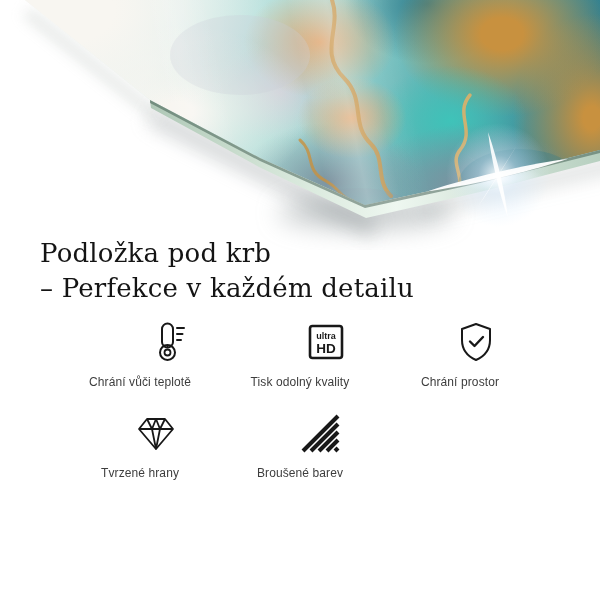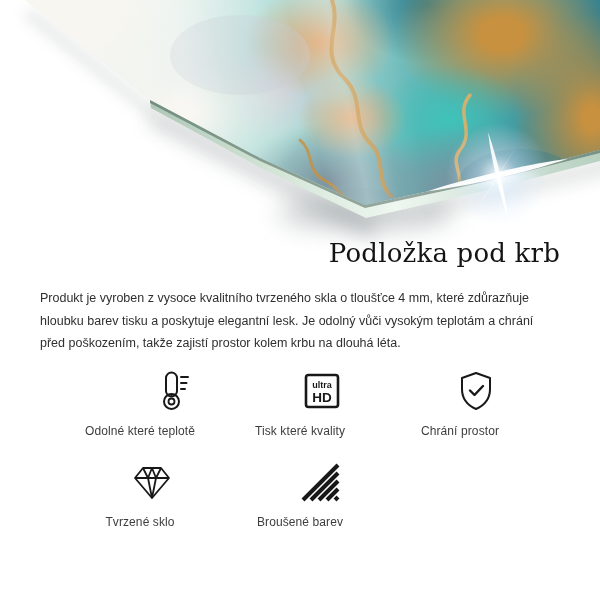--- a/index.html
+++ b/index.html
@@ -54,21 +54,21 @@
   .edge-hairline { position:absolute; inset:0;
     clip-path:polygon(150px 100px,260px 158px,365px 205px,480px 180px,600px 150px,
                       600px 153px,480px 183px,365px 208px,260px 161px,150px 103px);
     background:rgba(42,72,60,.45);
   }
   .sparkle { position:absolute; left:423px; top:115px; width:150px; height:120px; }
 
   
   .content { padding:0 40px; margin-top:-14px; position:relative; }
   h1 { font-family:"DejaVu Serif","Liberation Serif",serif; font-weight:500;
-       font-size:26px; line-height:35px; color:#141414; letter-spacing:.2px;text-align:right; }
+       font-size:26px; line-height:35px; color:#141414; letter-spacing:.2px; }
   h1 span { display:block; }
   .desc { margin-top:16px; max-width:545px; font-size:12.5px; line-height:1.8; color:#2f2f2f; }
 
   
   .features { margin:14px 20px 0; display:grid; grid-template-columns:1fr 1fr 1fr;
               row-gap:22px; justify-items:center; }
   .feature { display:flex; flex-direction:column; align-items:flex-end; }
   .ficon { display:block; width:46px; height:44px; color:var(--ink); }
   .ficon svg { width:46px; height:44px; display:block; }
   .flabel { margin-top:11px; font-size:12px; color:#3d3d3d; letter-spacing:.1px; white-space:nowrap; }
@@ -111,63 +111,63 @@
       <path d="M75 16 C72 42 72 78 75 104 C78 78 78 42 75 16 Z" opacity=".9"></path>
       <path d="M47 32 C60 46 90 74 103 88 C88 72 60 46 47 32 Z" opacity=".7"></path>
       <path d="M103 32 C90 46 62 74 47 88 C62 72 90 46 103 32 Z" opacity=".7"></path>
     </g>
   </svg>
 </div>
 
 <section class="content">
   <h1>
     <span>Podložka pod krb</span>
+    <span>– Perfekce v každém detailu</span>
   </h1>
-  <p class="desc">Produkt je vyroben z vysoce kvalitního tvrzeného skla o tloušťce 4 mm, které zdůrazňuje hloubku barev tisku a poskytuje elegantní lesk. Je odolný vůči vysokým teplotám a chrání před poškozením, takže zajistí prostor kolem krbu na dlouhá léta.</p>
 
   <div class="features" id="features">
       <div class="feature">
         <span class="ficon">
           <svg viewBox="0 0 44 44" fill="none" stroke="currentColor" stroke-width="2">
             <rect x="16" y="3.5" width="11" height="24" rx="5.5"></rect>
             <circle cx="21.5" cy="32.5" r="7.5"></circle>
             <circle cx="21.5" cy="32.5" r="3" stroke-width="1.8"></circle>
             <path d="M21.5 25 v2" stroke-width="1.6"></path>
             <path d="M31 8 h7 M31 14 h5.5 M31 20 h4" stroke-width="2" stroke-linecap="round"></path>
           </svg>
         </span>
-        <div class="flabel">Odolné které teplotě</div>
+        <div class="flabel">Chrání vůči teplotě</div>
       </div>
       <div class="feature">
         <span class="ficon">
           <svg viewBox="0 0 44 44">
             <rect x="6" y="6" width="32" height="32" rx="2.5" fill="none" stroke="currentColor" stroke-width="2.6"></rect>
             <text class="uh-top" x="22" y="19" text-anchor="middle" font-size="9" font-weight="700" fill="currentColor" font-family="Liberation Sans, sans-serif">ultra</text>
             <text class="uh-bot" x="22" y="33" text-anchor="middle" font-size="13.5" font-weight="700" fill="currentColor" font-family="Liberation Sans, sans-serif">HD</text>
           </svg>
         </span>
-        <div class="flabel">Tisk které kvality</div>
+        <div class="flabel">Tisk odolný kvality</div>
       </div>
       <div class="feature">
         <span class="ficon">
           <svg viewBox="0 0 44 44" fill="none" stroke="currentColor" stroke-width="2" stroke-linejoin="round">
             <path d="M22 4 L36 9 V20 C36 30 30 36.5 22 40 C14 36.5 8 30 8 20 V9 Z"></path>
             <path d="M16 21.5 l4.5 4.5 L29 17" stroke-width="2.4" stroke-linecap="round"></path>
           </svg>
         </span>
         <div class="flabel">Chrání prostor</div>
       </div>
       <div class="feature">
         <span class="ficon">
           <svg viewBox="0 0 44 44" fill="none" stroke="currentColor" stroke-width="1.8" stroke-linejoin="round">
             <path d="M13 8 H31 L39 18 L22 38 L5 18 Z"></path>
             <path d="M5 18 H39 M13 8 L18 18 M22 8 L18 18 M22 8 L26 18 M31 8 L26 18 M18 18 L22 38 M26 18 L22 38"></path>
           </svg>
         </span>
-        <div class="flabel">Tvrzené sklo</div>
+        <div class="flabel">Tvrzené hrany</div>
       </div>
       <div class="feature">
         <span class="ficon">
           <svg viewBox="0 0 44 44" stroke="currentColor" stroke-width="4">
             <line x1="5" y1="40" x2="40" y2="5"></line>
             <line x1="13" y1="40" x2="40" y2="13"></line>
             <line x1="21" y1="40" x2="40" y2="21"></line>
             <line x1="29" y1="40" x2="40" y2="29"></line>
             <line x1="37" y1="40" x2="40" y2="37"></line>
           </svg>

